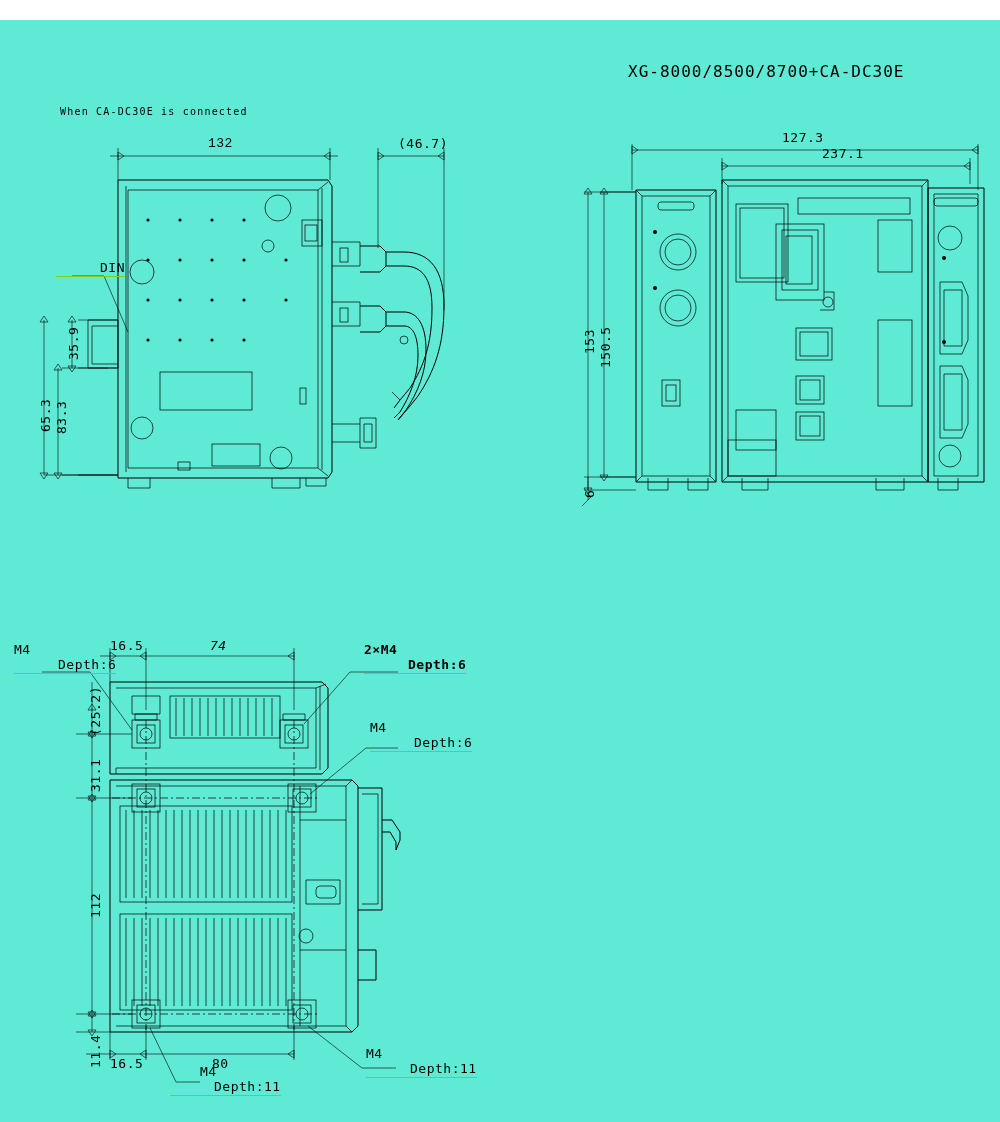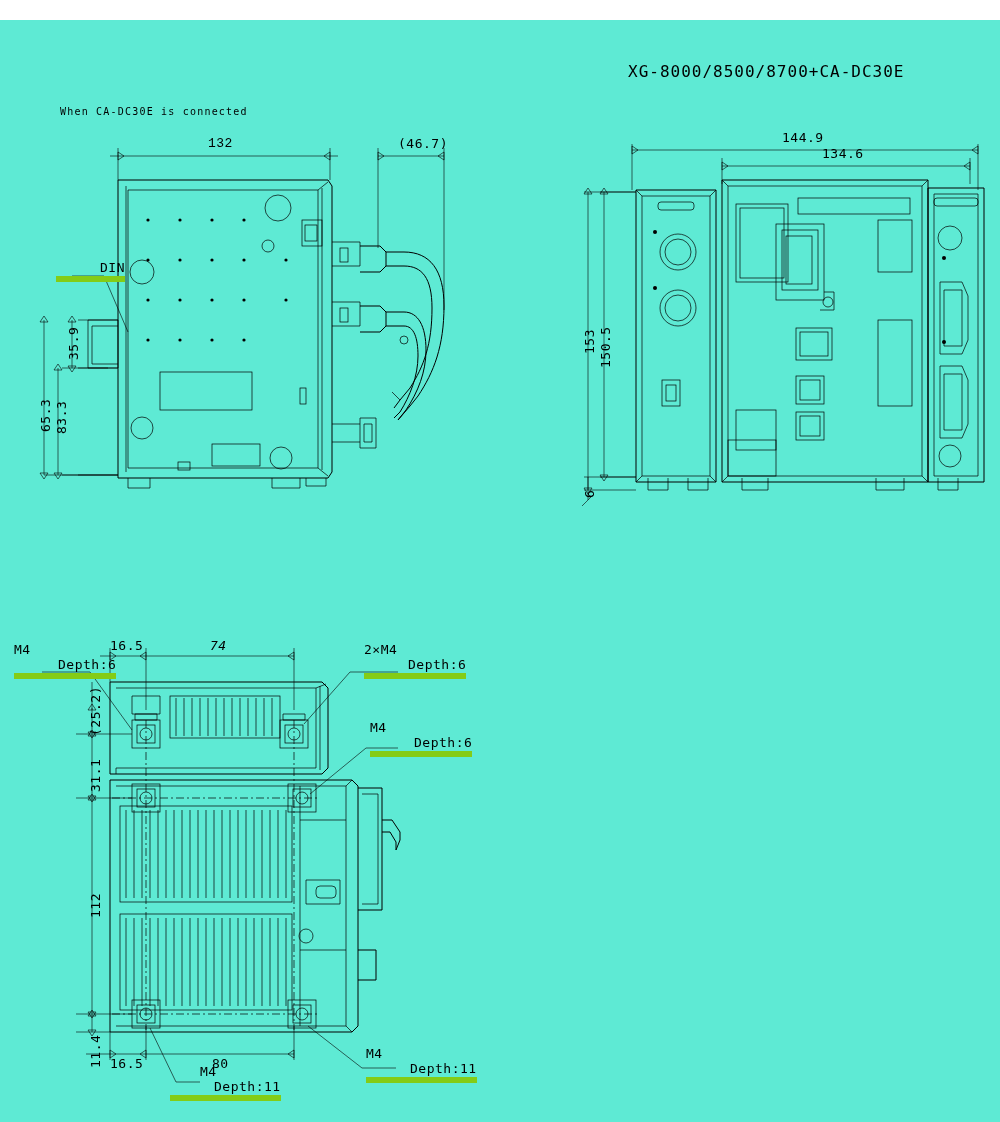--- a/index.html
+++ b/index.html
@@ -26,21 +26,21 @@
     color: #000;
     white-space: nowrap;
     letter-spacing: 0.5px;
   }
   .txt.title { font-size: 16px; letter-spacing: 1px; }
   .txt.note { font-size: 10px; letter-spacing: 1.2px; }
   .rot {
     transform-origin: 0 0;
     transform: rotate(-90deg);
   }
-  .ul { border-bottom: 6px solid #84cc16; padding-bottom: 1px; padding-left: 44px; }
+  .ul { border-bottom: 1px solid #84cc16; padding-bottom: 1px; padding-left: 44px; }
   svg.draw {
     position: absolute;
     left: 0;
     top: 0;
     width: 1000px;
     height: 1122px;
   }
   .ln { stroke: #000; stroke-width: 1; fill: none; }
   .ln-t { stroke: #000; stroke-width: 0.7; fill: none; }
   .ln-d { stroke: #000; stroke-width: 0.7; fill: none; stroke-dasharray: 8 3 2 3; }
@@ -420,40 +420,40 @@
   <div class="txt title" style="left:628px; top:42px;">XG-8000/8500/8700+CA-DC30E</div>
   <div class="txt note" style="left:60px; top:86px;">When CA-DC30E is connected</div>
 
   <div class="txt" style="left:208px; top:116px;font-family:Liberation Mono, monospace;">132</div>
   <div class="txt" style="left:398px; top:116px;">(46.7)</div>
   <div class="txt rot" style="left:66px; top:340px;">35.9</div>
   <div class="txt rot" style="left:38px; top:412px;">65.3</div>
   <div class="txt rot" style="left:54px; top:414px;">83.3</div>
   <div class="txt ul" style="left:56px; top:240px;">DIN</div>
 
-  <div class="txt" style="left:782px; top:110px;">144.9</div>
-  <div class="txt" style="left:822px; top:126px;">134.6</div>
+  <div class="txt" style="left:782px; top:110px;">127.3</div>
+  <div class="txt" style="left:822px; top:126px;">237.1</div>
   <div class="txt rot" style="left:582px; top:334px;">153</div>
   <div class="txt rot" style="left:598px; top:348px;">150.5</div>
   <div class="txt rot" style="left:582px; top:478px;">6</div>
 
   <div class="txt" style="left:110px; top:618px;">16.5</div>
   <div class="txt" style="left:210px; top:618px;font-style:italic;">74</div>
   <div class="txt rot" style="left:88px; top:716px;">(25.2)</div>
   <div class="txt rot" style="left:88px; top:772px;">31.1</div>
   <div class="txt rot" style="left:88px; top:898px;">112</div>
   <div class="txt rot" style="left:88px; top:1048px;">11.4</div>
   <div class="txt" style="left:110px; top:1036px;">16.5</div>
   <div class="txt" style="left:212px; top:1036px;text-align:right;">80</div>
 
   <div style="position:absolute; left:14px; top:622px;">
     <div class="txt" style="position:static;">M4</div>
     <div class="txt ul" style="position:static;">Depth:6</div>
   </div>
-  <div style="position:absolute; left:364px; top:622px;">
+  <div style="position:absolute; left:364px; top:622px;font-weight:bold;">
     <div class="txt" style="position:static;">2×M4</div>
     <div class="txt ul" style="position:static;">Depth:6</div>
   </div>
   <div style="position:absolute; left:370px; top:700px;">
     <div class="txt" style="position:static;">M4</div>
     <div class="txt ul" style="position:static;">Depth:6</div>
   </div>
   <div style="position:absolute; left:170px; top:1044px;">
     <div class="txt" style="position:static; margin-left:30px;">M4</div>
     <div class="txt ul" style="position:static;">Depth:11</div>

